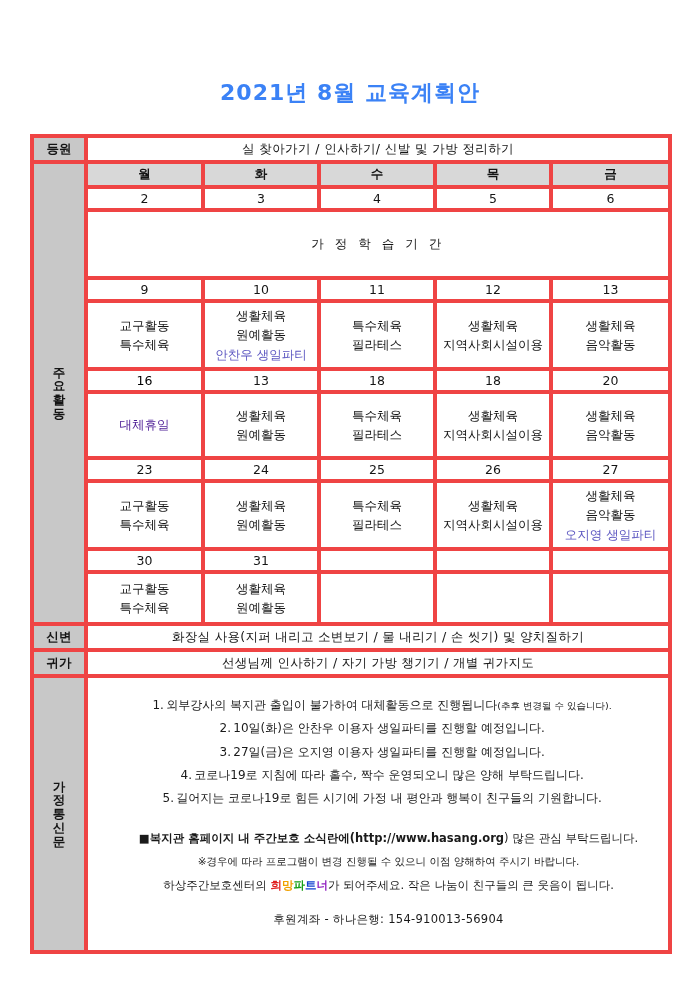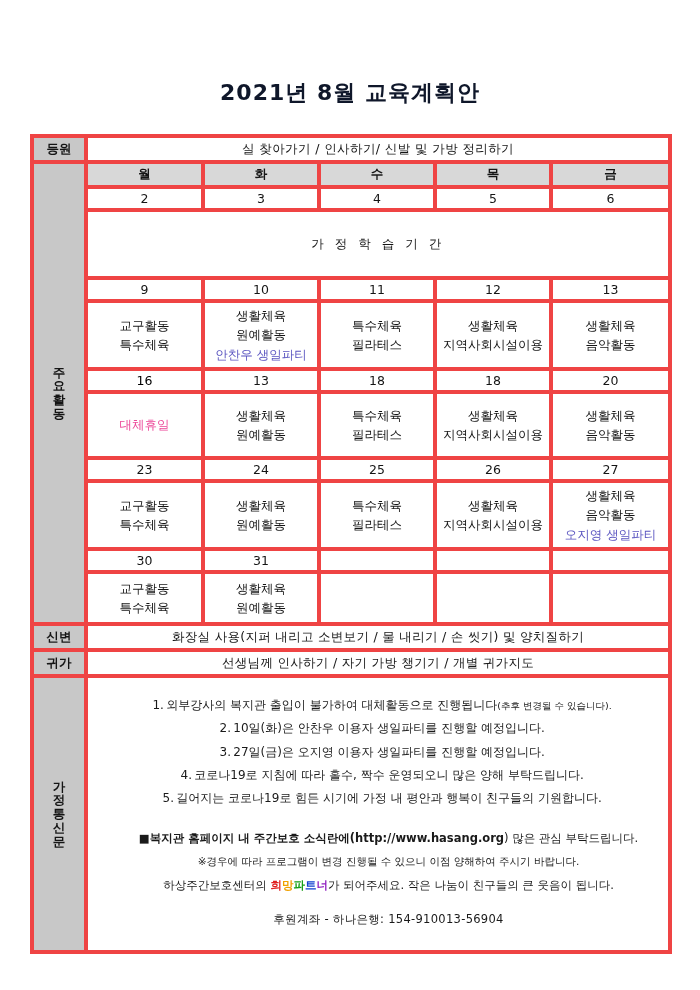--- a/index.html
+++ b/index.html
@@ -24,21 +24,21 @@
     position: relative;
   }
 
   .doc-title {
     text-align: center;
     font-size: 22px;
     font-weight: 700;
     letter-spacing: 1px;
     margin: 0;
     padding-top: 78px;
-    color: #0f172a;
+    color: #3b82f6;
   }
 
   .plan-table-wrap {
     margin: 26px 30px 0 30px;
     width: 640px;
   }
 
   table.plan {
     border-collapse: collapse;
     table-layout: fixed;
@@ -117,21 +117,21 @@
 
   .actcell {
     height: 62px;
     font-size: 12px;
     line-height: 1.55;
     color: #151515;
     padding: 2px 0;
   }
   .actcell .line { display: block; white-space: nowrap; }
   .actcell .line.birthday { color: #5a55c0; }
-  .actcell .line.holiday { color: #ec4899; }
+  .actcell .line.holiday { color: #4c1d95; }
   .actcell.short { height: 48px; }
   .actcell.tall { height: 64px; }
 
   .footrow td { height: 22px; font-size: 13px; letter-spacing: 0.3px; }
 
   
   .notice-cell {
     padding: 12px 0 10px 0;
     vertical-align: top;
     text-align: left;

